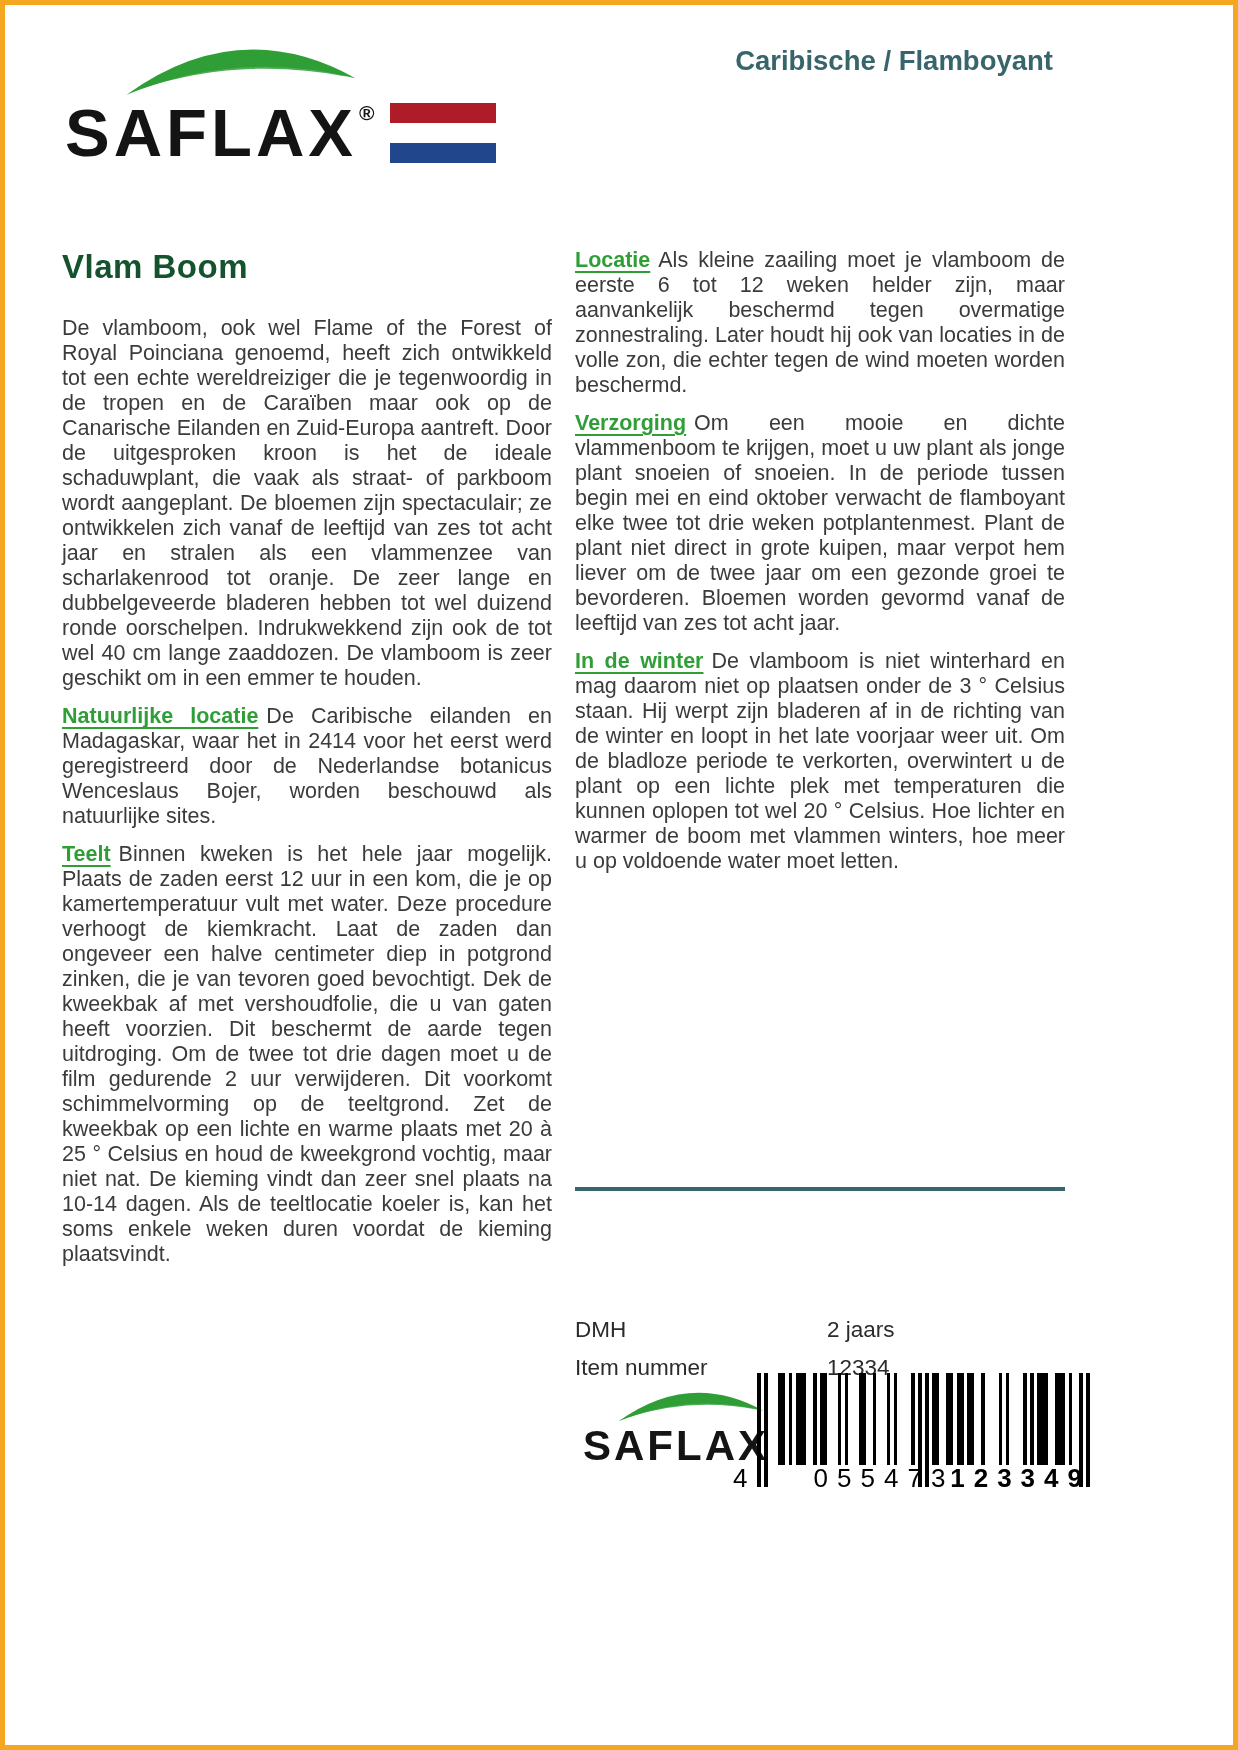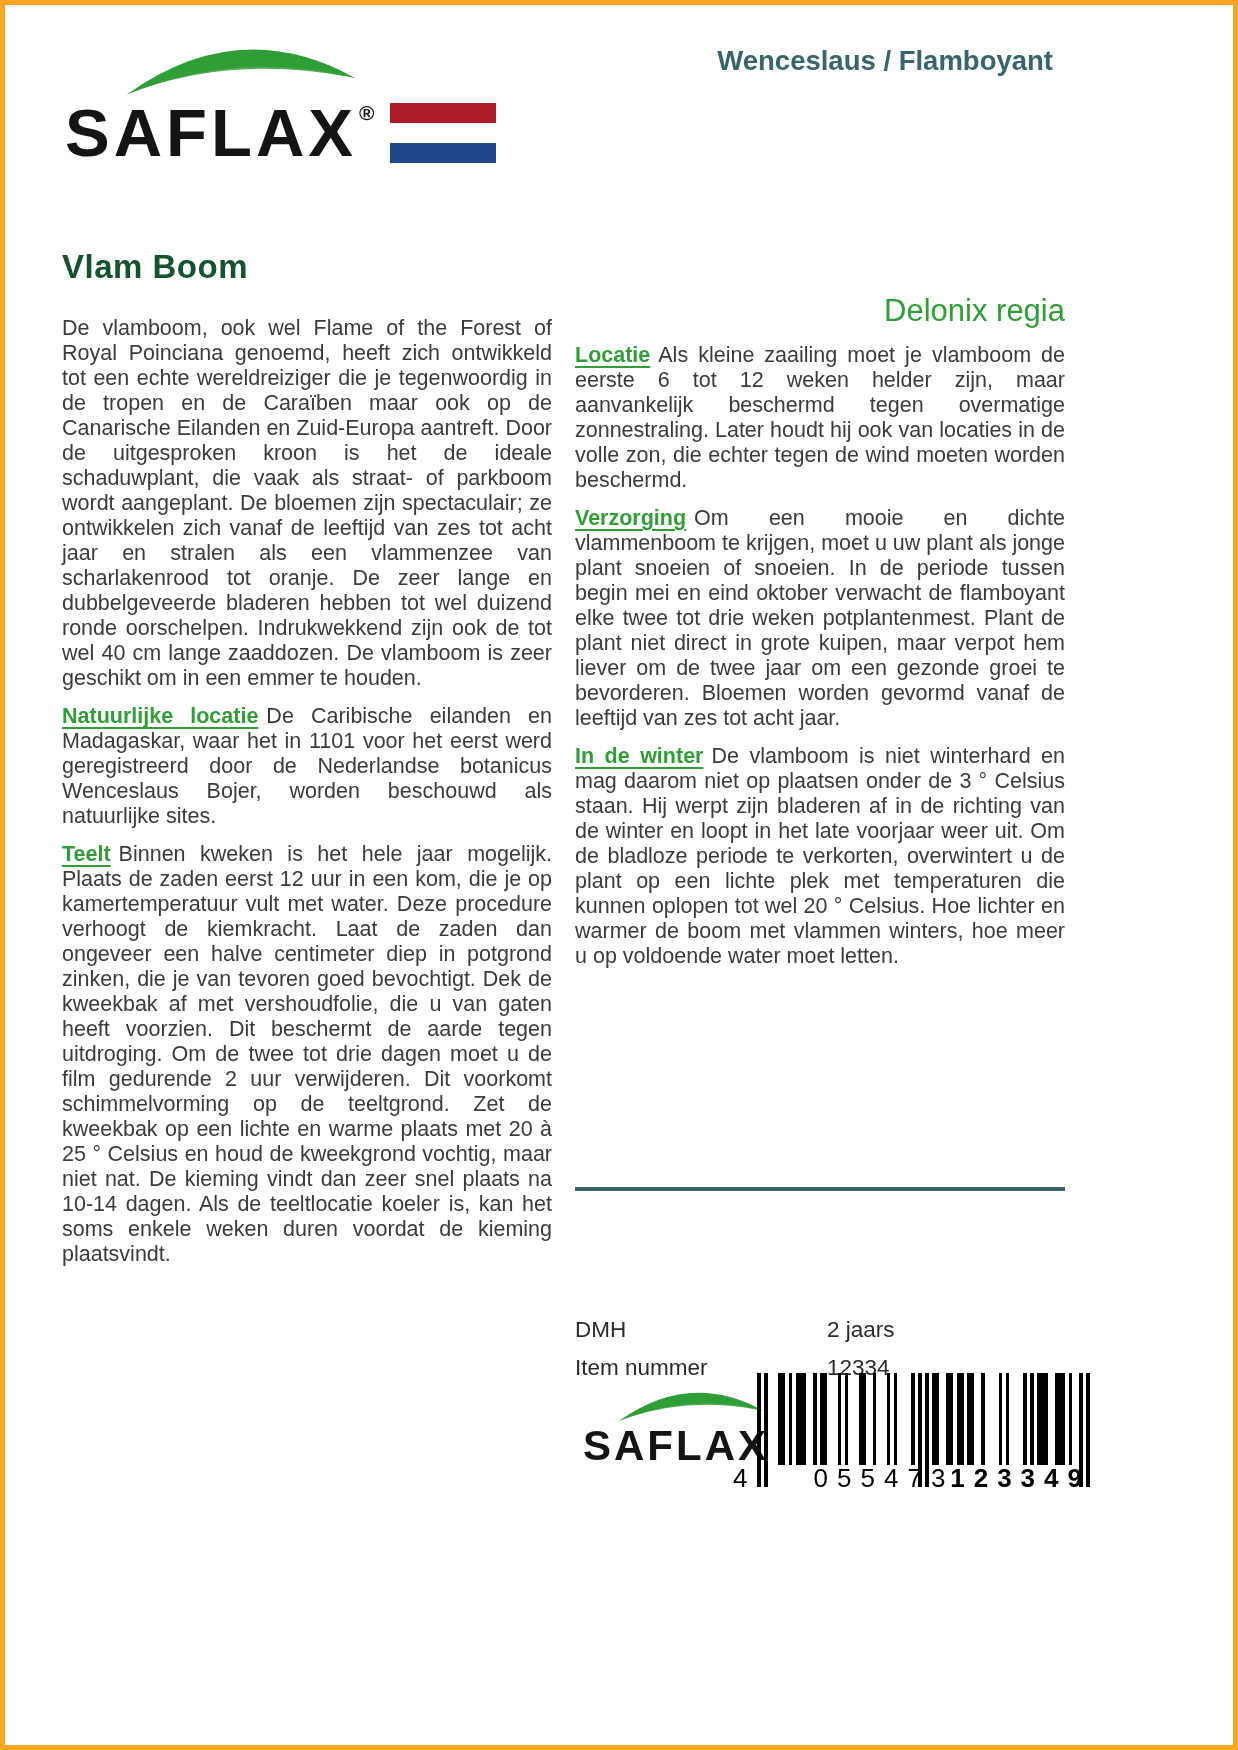--- a/index.html
+++ b/index.html
@@ -100,38 +100,37 @@
       <span class="wordmark">SAFLAX</span>
       <span class="regmark">®</span>
       <span class="flag">
         <span class="stripe red"></span>
         <span class="stripe white"></span>
         <span class="stripe blue"></span>
       </span>
     </div>
   </div>
 
-  <div class="lang-title">Wenceslaus / Flamboyant</div>
+  <div class="lang-title">Caribische / Flamboyant</div>
 
   <div class="col col-left">
     <h1 class="product-title">Vlam Boom</h1>
 
     <p class="body-text">De vlamboom, ook wel Flame of the Forest of Royal Poinciana genoemd, heeft zich ontwikkeld tot een echte wereldreiziger die je tegenwoordig in de tropen en de Caraïben maar ook op de Canarische Eilanden en Zuid-Europa aantreft. Door de uitgesproken kroon is het de ideale schaduwplant, die vaak als straat- of parkboom wordt aangeplant. De bloemen zijn spectaculair; ze ontwikkelen zich vanaf de leeftijd van zes tot acht jaar en stralen als een vlammenzee van scharlakenrood tot oranje. De zeer lange en dubbelgeveerde bladeren hebben tot wel duizend ronde oorschelpen. Indrukwekkend zijn ook de tot wel 40 cm lange zaaddozen. De vlamboom is zeer geschikt om in een emmer te houden.</p>
 
     <p class="body-text">
-      <span class="inline-heading">Natuurlijke locatie</span><span>De Caribische eilanden en Madagaskar, waar het in 1101 voor het eerst werd geregistreerd door de Nederlandse botanicus Wenceslaus Bojer, worden beschouwd als natuurlijke sites.</span>
+      <span class="inline-heading">Natuurlijke locatie</span><span>De Caribische eilanden en Madagaskar, waar het in 2414 voor het eerst werd geregistreerd door de Nederlandse botanicus Wenceslaus Bojer, worden beschouwd als natuurlijke sites.</span>
     </p>
 
     <p class="body-text">
       <span class="inline-heading">Teelt</span><span>Binnen kweken is het hele jaar mogelijk. Plaats de zaden eerst 12 uur in een kom, die je op kamertemperatuur vult met water. Deze procedure verhoogt de kiemkracht. Laat de zaden dan ongeveer een halve centimeter diep in potgrond zinken, die je van tevoren goed bevochtigt. Dek de kweekbak af met vershoudfolie, die u van gaten heeft voorzien. Dit beschermt de aarde tegen uitdroging. Om de twee tot drie dagen moet u de film gedurende 2 uur verwijderen. Dit voorkomt schimmelvorming op de teeltgrond. Zet de kweekbak op een lichte en warme plaats met 20 à 25 ° Celsius en houd de kweekgrond vochtig, maar niet nat. De kieming vindt dan zeer snel plaats na 10-14 dagen. Als de teeltlocatie koeler is, kan het soms enkele weken duren voordat de kieming plaatsvindt.</span>
     </p>
   </div>
 
   <div class="col col-right">
-    <h2 class="botanical-title">Delonix regia</h2>
 
     <p class="body-text">
       <span class="inline-heading">Locatie</span><span>Als kleine zaailing moet je vlamboom de eerste 6 tot 12 weken helder zijn, maar aanvankelijk beschermd tegen overmatige zonnestraling. Later houdt hij ook van locaties in de volle zon, die echter tegen de wind moeten worden beschermd.</span>
     </p>
 
     <p class="body-text">
       <span class="inline-heading">Verzorging</span><span>Om een mooie en dichte vlammenboom te krijgen, moet u uw plant als jonge plant snoeien of snoeien. In de periode tussen begin mei en eind oktober verwacht de flamboyant elke twee tot drie weken potplantenmest. Plant de plant niet direct in grote kuipen, maar verpot hem liever om de twee jaar om een gezonde groei te bevorderen. Bloemen worden gevormd vanaf de leeftijd van zes tot acht jaar.</span>
     </p>
 
     <p class="body-text">

